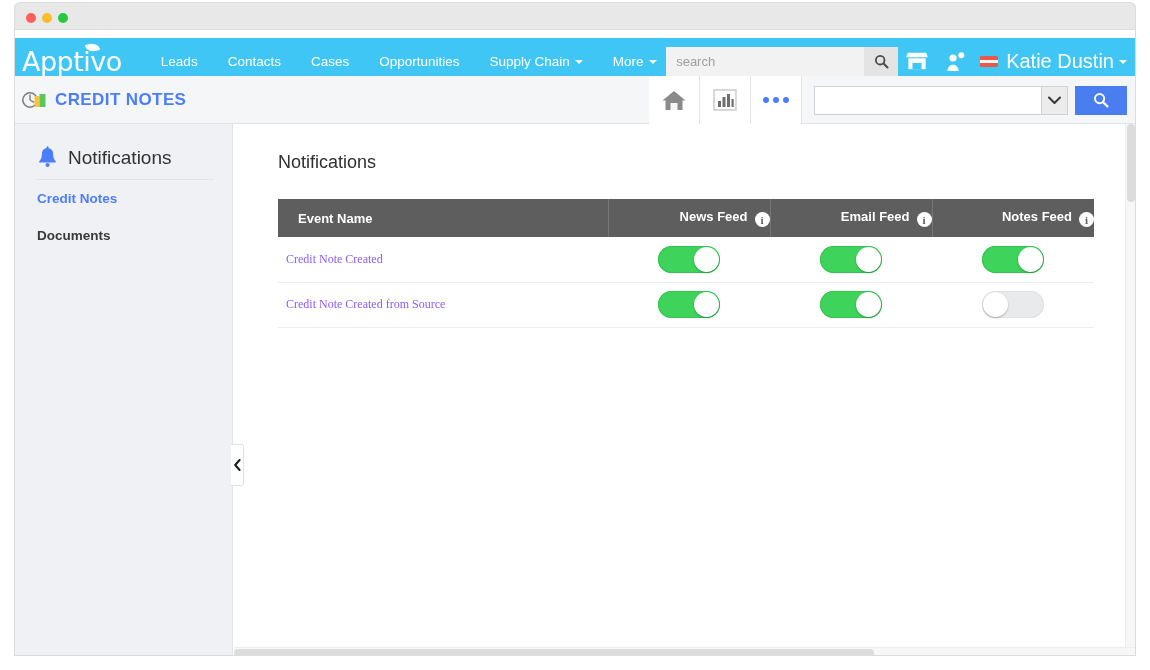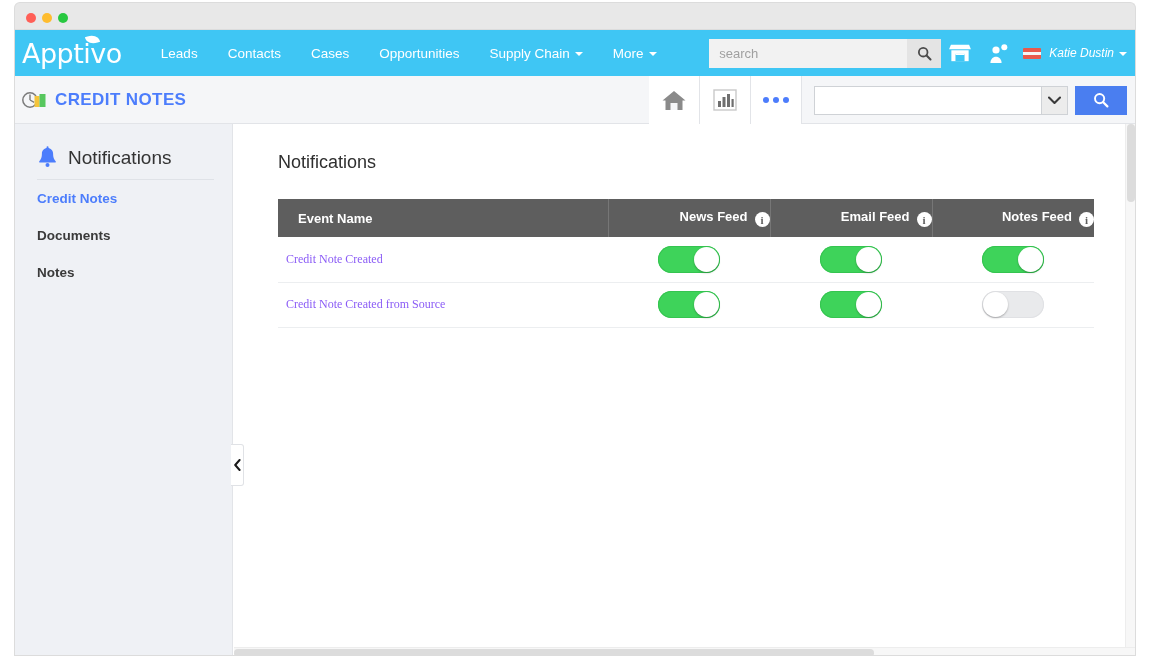--- a/index.html
+++ b/index.html
@@ -33,21 +33,21 @@
   .chrome-body {
     position: absolute; left: 14px; top: 29px;
     width: 1122px; height: 627px;
     background: #ffffff;
     border: 1px solid #dcdcdc;
     overflow: hidden;
   }
 
   
   .navbar {
-    position: absolute; left: 0; top: 0;
+    position: absolute; left: 0; top: 8px;
     width: 1122px; height: 46px;
     background: #3fc6f4;
     display: flex; align-items: center;
   }
   .logo {
     position: relative;
     margin-left: 7px;
     color: #ffffff;
     font-size: 27px;
     letter-spacing: -0.5px;
@@ -101,21 +101,21 @@
     width: 38px; height: 46px;
     display: flex; align-items: center; justify-content: center;
     cursor: pointer;
   }
   .flag {
     width: 18px; height: 11px;
     background: linear-gradient(#e8594c 0 34%, #f5f5f5 34% 67%, #e8594c 67% 100%);
     margin-right: 8px; margin-left: 6px;
     border-radius: 1px;
   }
-  .username { color: #ffffff; font-size: 12px; cursor: pointer; white-space: nowrap; font-style: italic; }
+  .username { color: #ffffff; font-size: 20px; cursor: pointer; white-space: nowrap; }
 
   
   .subheader {
     position: absolute; left: 0; top: 46px;
     width: 1122px; height: 48px;
     background: #f5f6f8;
     border-bottom: 1px solid #e2e4e8;
     display: flex; align-items: center;
   }
   .app-icon {
@@ -418,23 +418,20 @@
             <rect x="9.6" y="0.2" width="1.9" height="2.6" rx="0.9" fill="#4c7dfc"></rect>
           </svg>
           <div class="sb-title">Notifications</div>
         </div>
         <div class="sb-rule"></div>
         <div class="sb-item active">
           <span>Credit Notes</span>
         </div>
         <div class="sb-item">
           <span>Documents</span>
-        </div>
-        <div class="sb-item">
-          <span>Notes</span>
         </div>
       </div>
 
       <div class="collapse-handle">
         <svg width="7" height="12" viewBox="0 0 7 12">
           <path d="M5.6 1L1.2 6l4.4 5" fill="none" stroke="#1a1a1a" stroke-width="2" stroke-linecap="round" stroke-linejoin="round"></path>
         </svg>
       </div>
 
       <div class="main">

